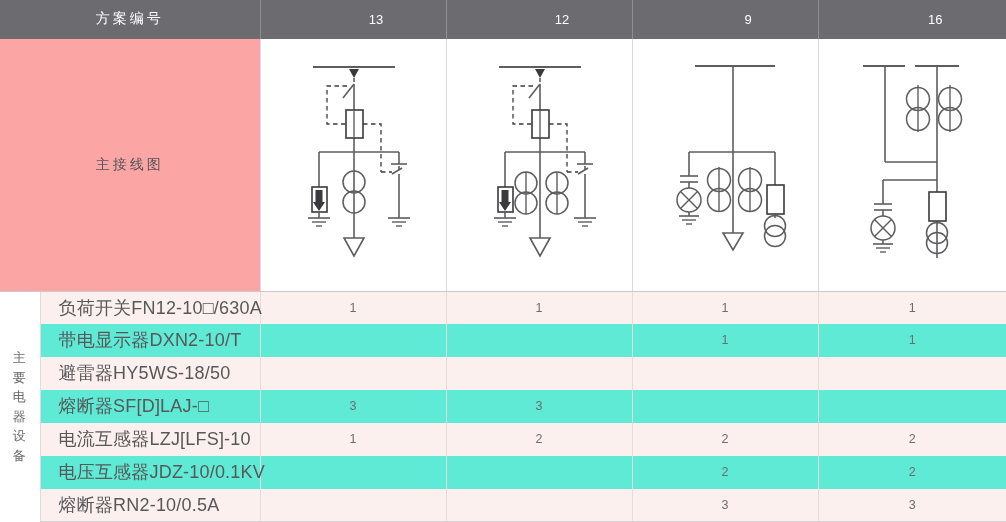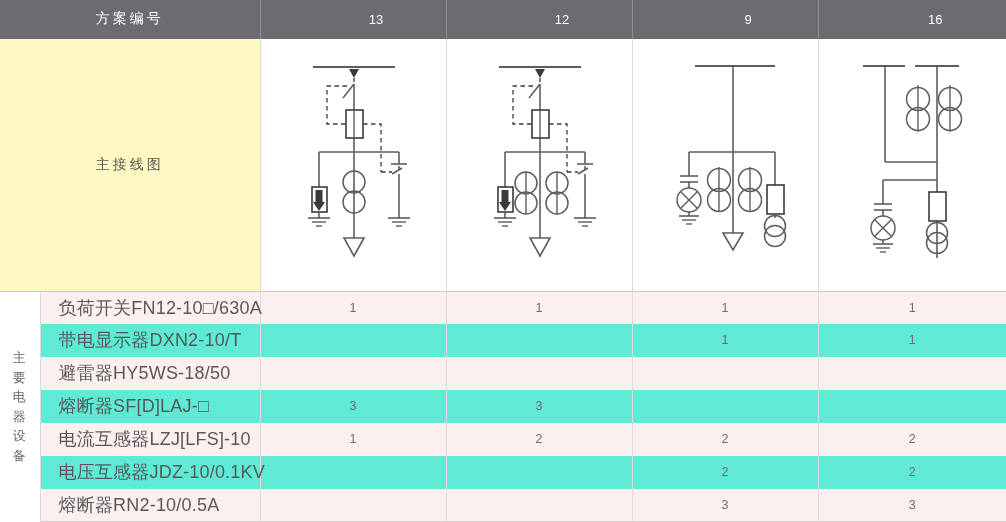--- a/index.html
+++ b/index.html
@@ -25,21 +25,21 @@
     text-align:center;vertical-align:middle;
     border-right:1px solid #8e8e93;
   }
   tr.hdr > th.last{border-right:none;text-align:center;}
   tr.hdr > th.hdr-title{font-size:14px;letter-spacing:3px;}
   tr.hdr > th.hdr-num{font-size:13px;letter-spacing:0;padding-left:46px;}
 
   
   td.diag-label{
     text-align:center;vertical-align:middle;color:#555557;
-    font-size:14px;letter-spacing:3px;background:#fef9c3;
+    font-size:14px;letter-spacing:3px;background:#fca5a5;
     border-right:1px solid #dcdcdc;
   }
   td.diag-cell{
     background:#ffffff;padding:0;vertical-align:middle;text-align:center;
     border-right:1px solid #d9d9de;
   }
   td.diag-cell.last{border-right:none;}
   tr.diag-row{height:246px;}
   tr.diag-row > td{border-bottom:1px solid #cfc9cc;}
 

